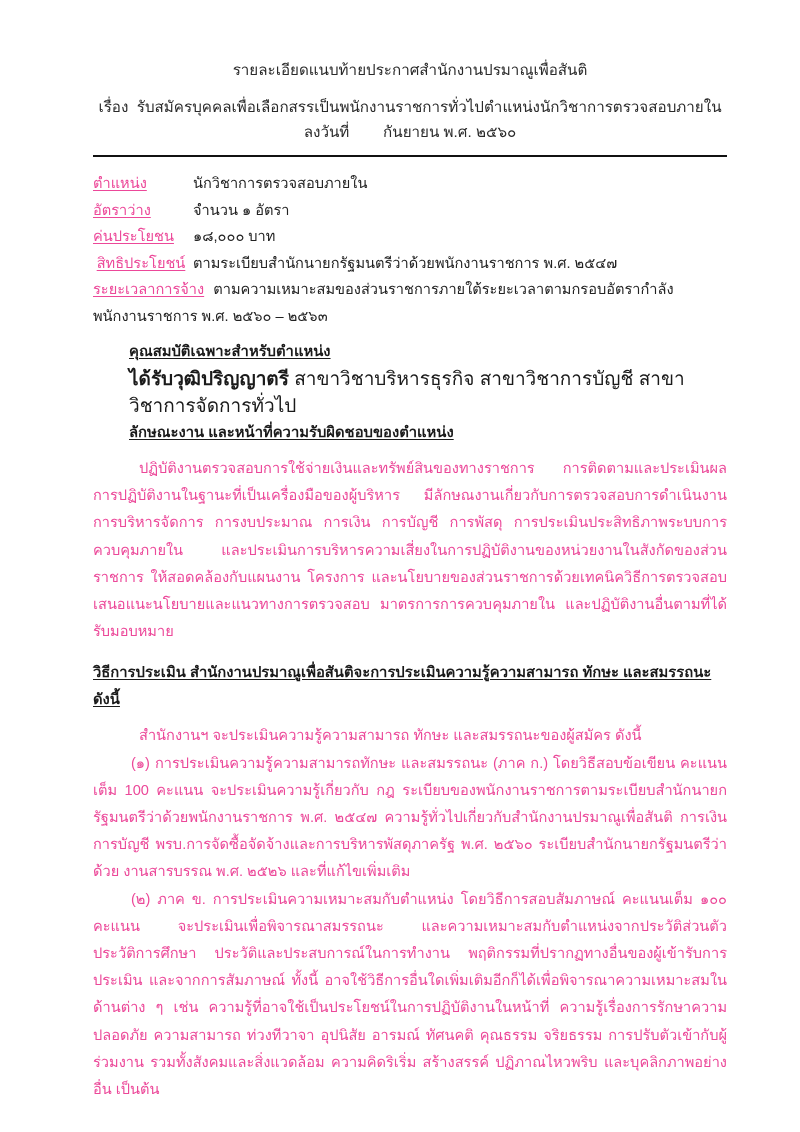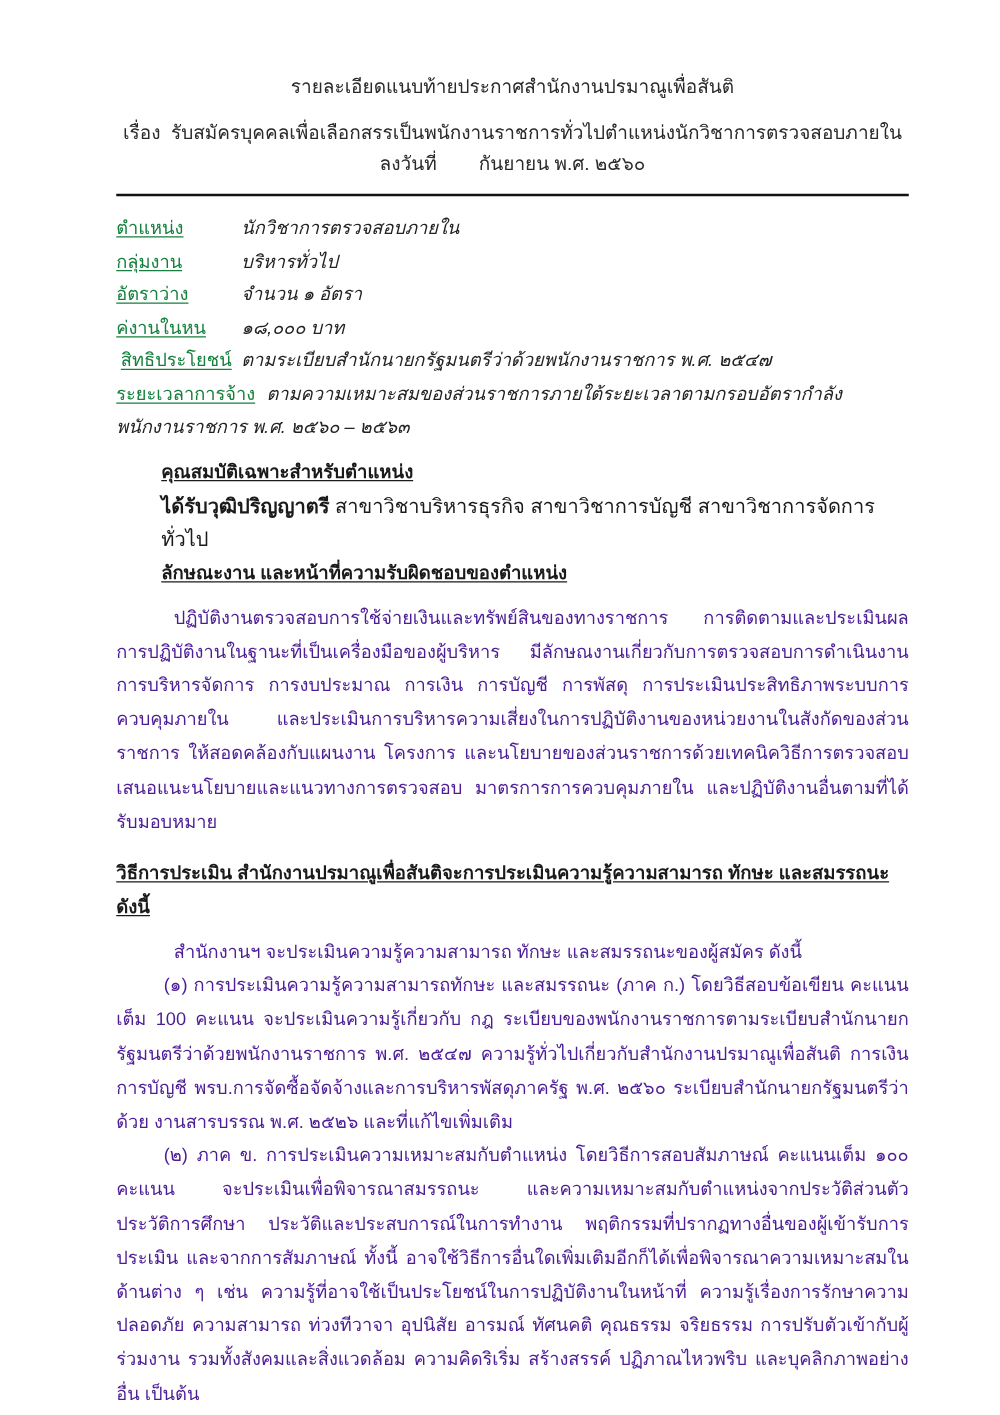--- a/index.html
+++ b/index.html
@@ -63,29 +63,28 @@
     align-items: baseline;
     line-height: 26.5px;
     font-size: 14.6px;
     color: #222;
     white-space: nowrap;
   }
   .field-label {
     text-decoration: underline;
     text-underline-offset: 2px;
     flex: 0 0 auto;
-    color: #15803d;
+    color: #ec4899;
   }
   .field-label.w1 { min-width: 96px; }
   .field-label.w2 { min-width: 96px; text-align: center; }
   .field-value {
     flex: 0 1 auto;
     margin-left: 4px;
     white-space: normal;
-    font-style: italic;
   }
   .field-row.wrap {
     display: block;
     white-space: normal;
     line-height: 26.5px;
   }
   .field-row.wrap .field-label {
     display: inline;
     min-width: 0;
   }
@@ -104,35 +103,35 @@
     margin-left: 36px;
     display: inline-block;
   }
   .section-heading.flush {
     margin-left: 0;
   }
   .heading-block {
     margin-top: 9px;
   }
   .edu-line {
-    font-size: 16px;
+    font-size: 19px;
     line-height: 27px;
     margin-left: 36px;
   }
   .edu-line b {
     font-weight: bold;
   }
 
   
   .para {
     font-size: 14.6px;
     line-height: 27.2px;
     text-align: justify;
     text-justify: inter-word;
-    color: #4c1d95;
+    color: #ec4899;
     margin: 0;
   }
   .para.indent {
     text-indent: 46px;
   }
   .para.indent-sm {
     text-indent: 38px;
   }
   .gap-sm { height: 9px; }
   .gap-md { height: 14px; }
@@ -160,32 +159,28 @@
       <hr class="rule">
     </div>
 
     <div class="fields">
 
       <div class="field-row">
         <span class="field-label w1">ตำแหน่ง</span>
         <span class="field-value">นักวิชาการตรวจสอบภายใน</span>
       </div>
 
-      <div class="field-row">
-        <span class="field-label w1">กลุ่มงาน</span>
-        <span class="field-value">บริหารทั่วไป</span>
-      </div>
 
       <div class="field-row">
         <span class="field-label w1">อัตราว่าง</span>
         <span class="field-value">จำนวน ๑ อัตรา</span>
       </div>
 
       <div class="field-row">
-        <span class="field-label w1">ค่งานในหน</span>
+        <span class="field-label w1">ค่นประโยชน</span>
         <span class="field-value">๑๘,๐๐๐ บาท</span>
       </div>
 
       <div class="field-row">
         <span class="field-label w2">สิทธิประโยชน์</span>
         <span class="field-value">ตามระเบียบสำนักนายกรัฐมนตรีว่าด้วยพนักงานราชการ  พ.ศ. ๒๕๔๗</span>
       </div>
 
       <div class="field-row wrap">
         <span class="field-label">ระยะเวลาการจ้าง</span>

